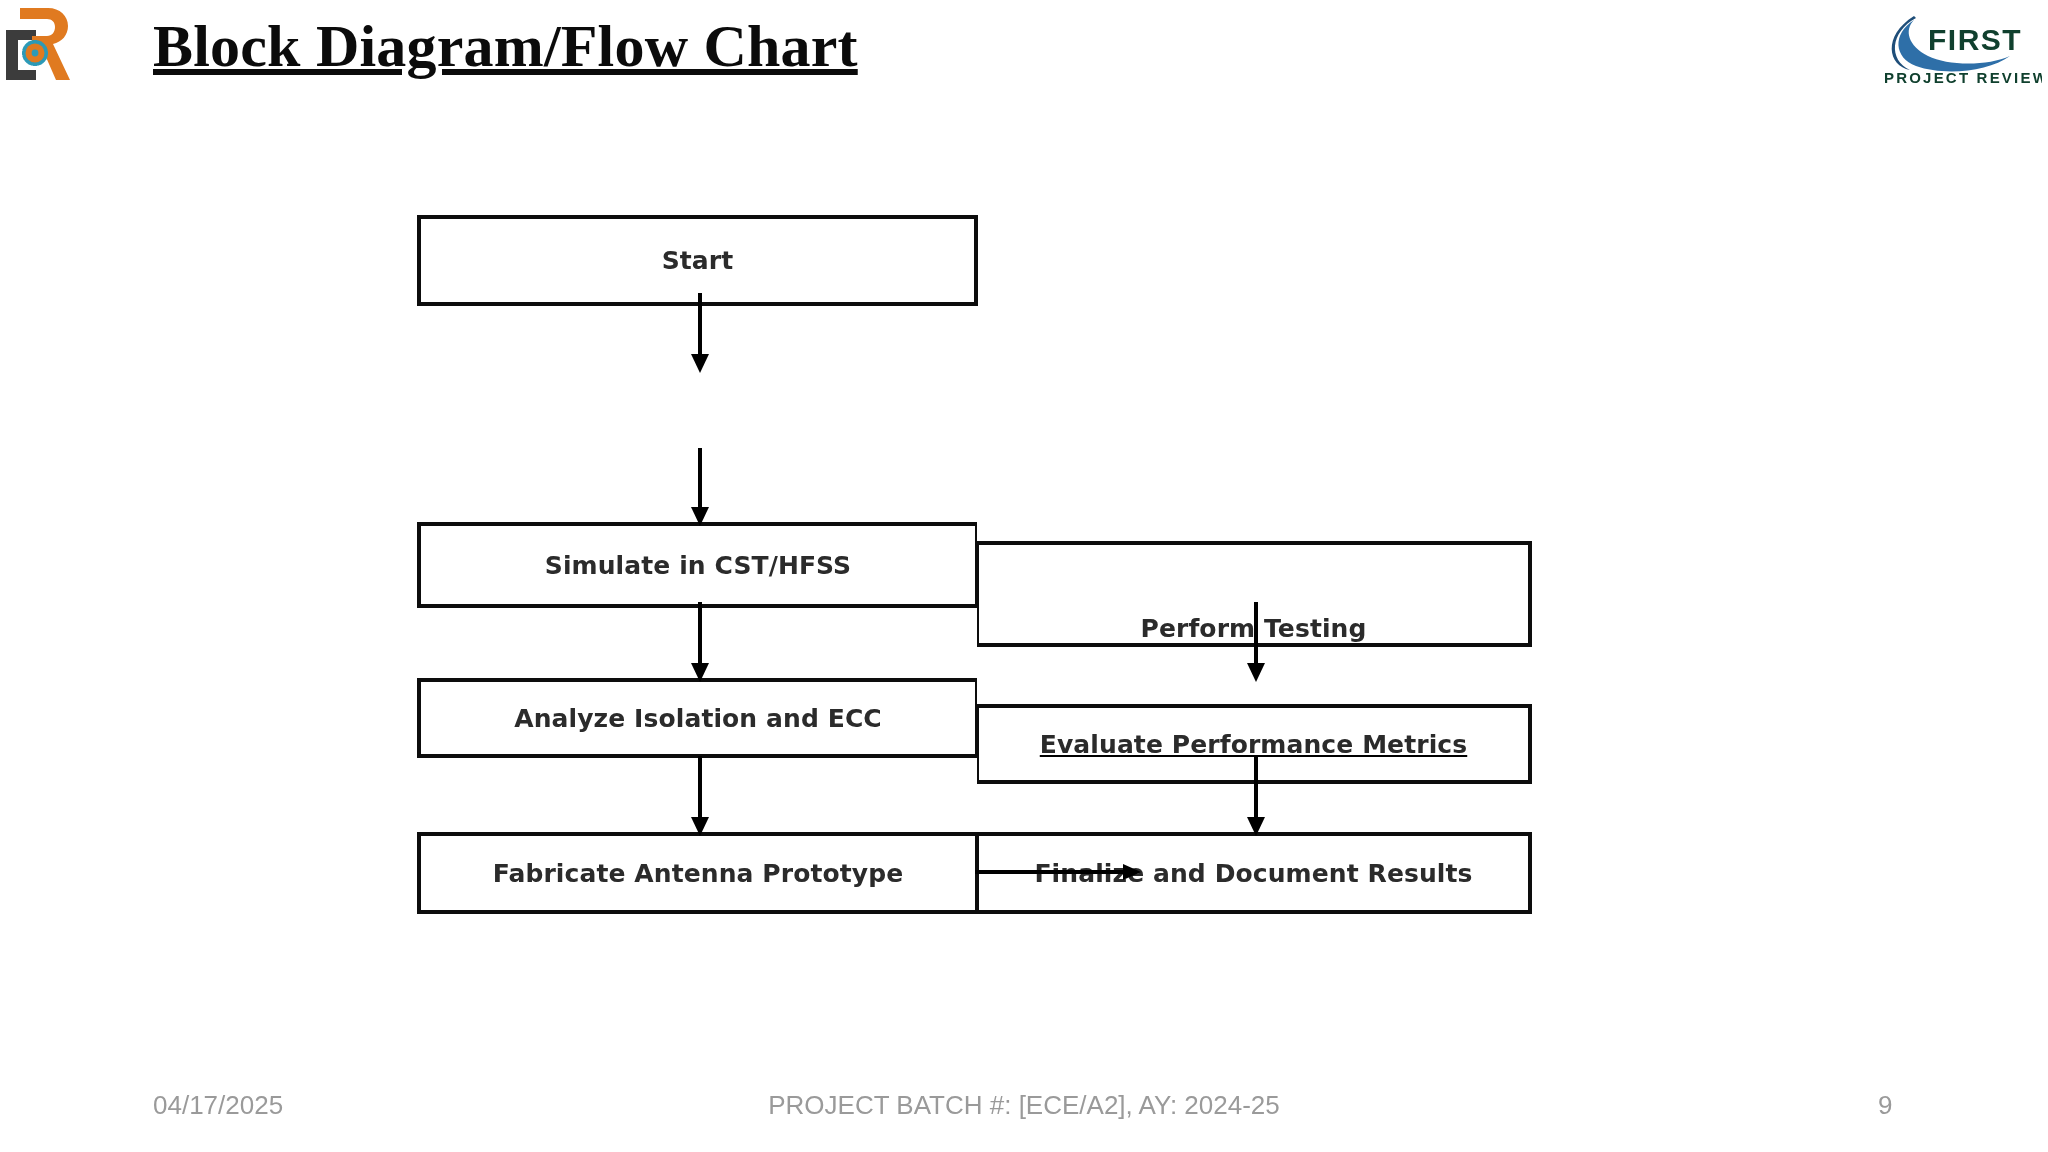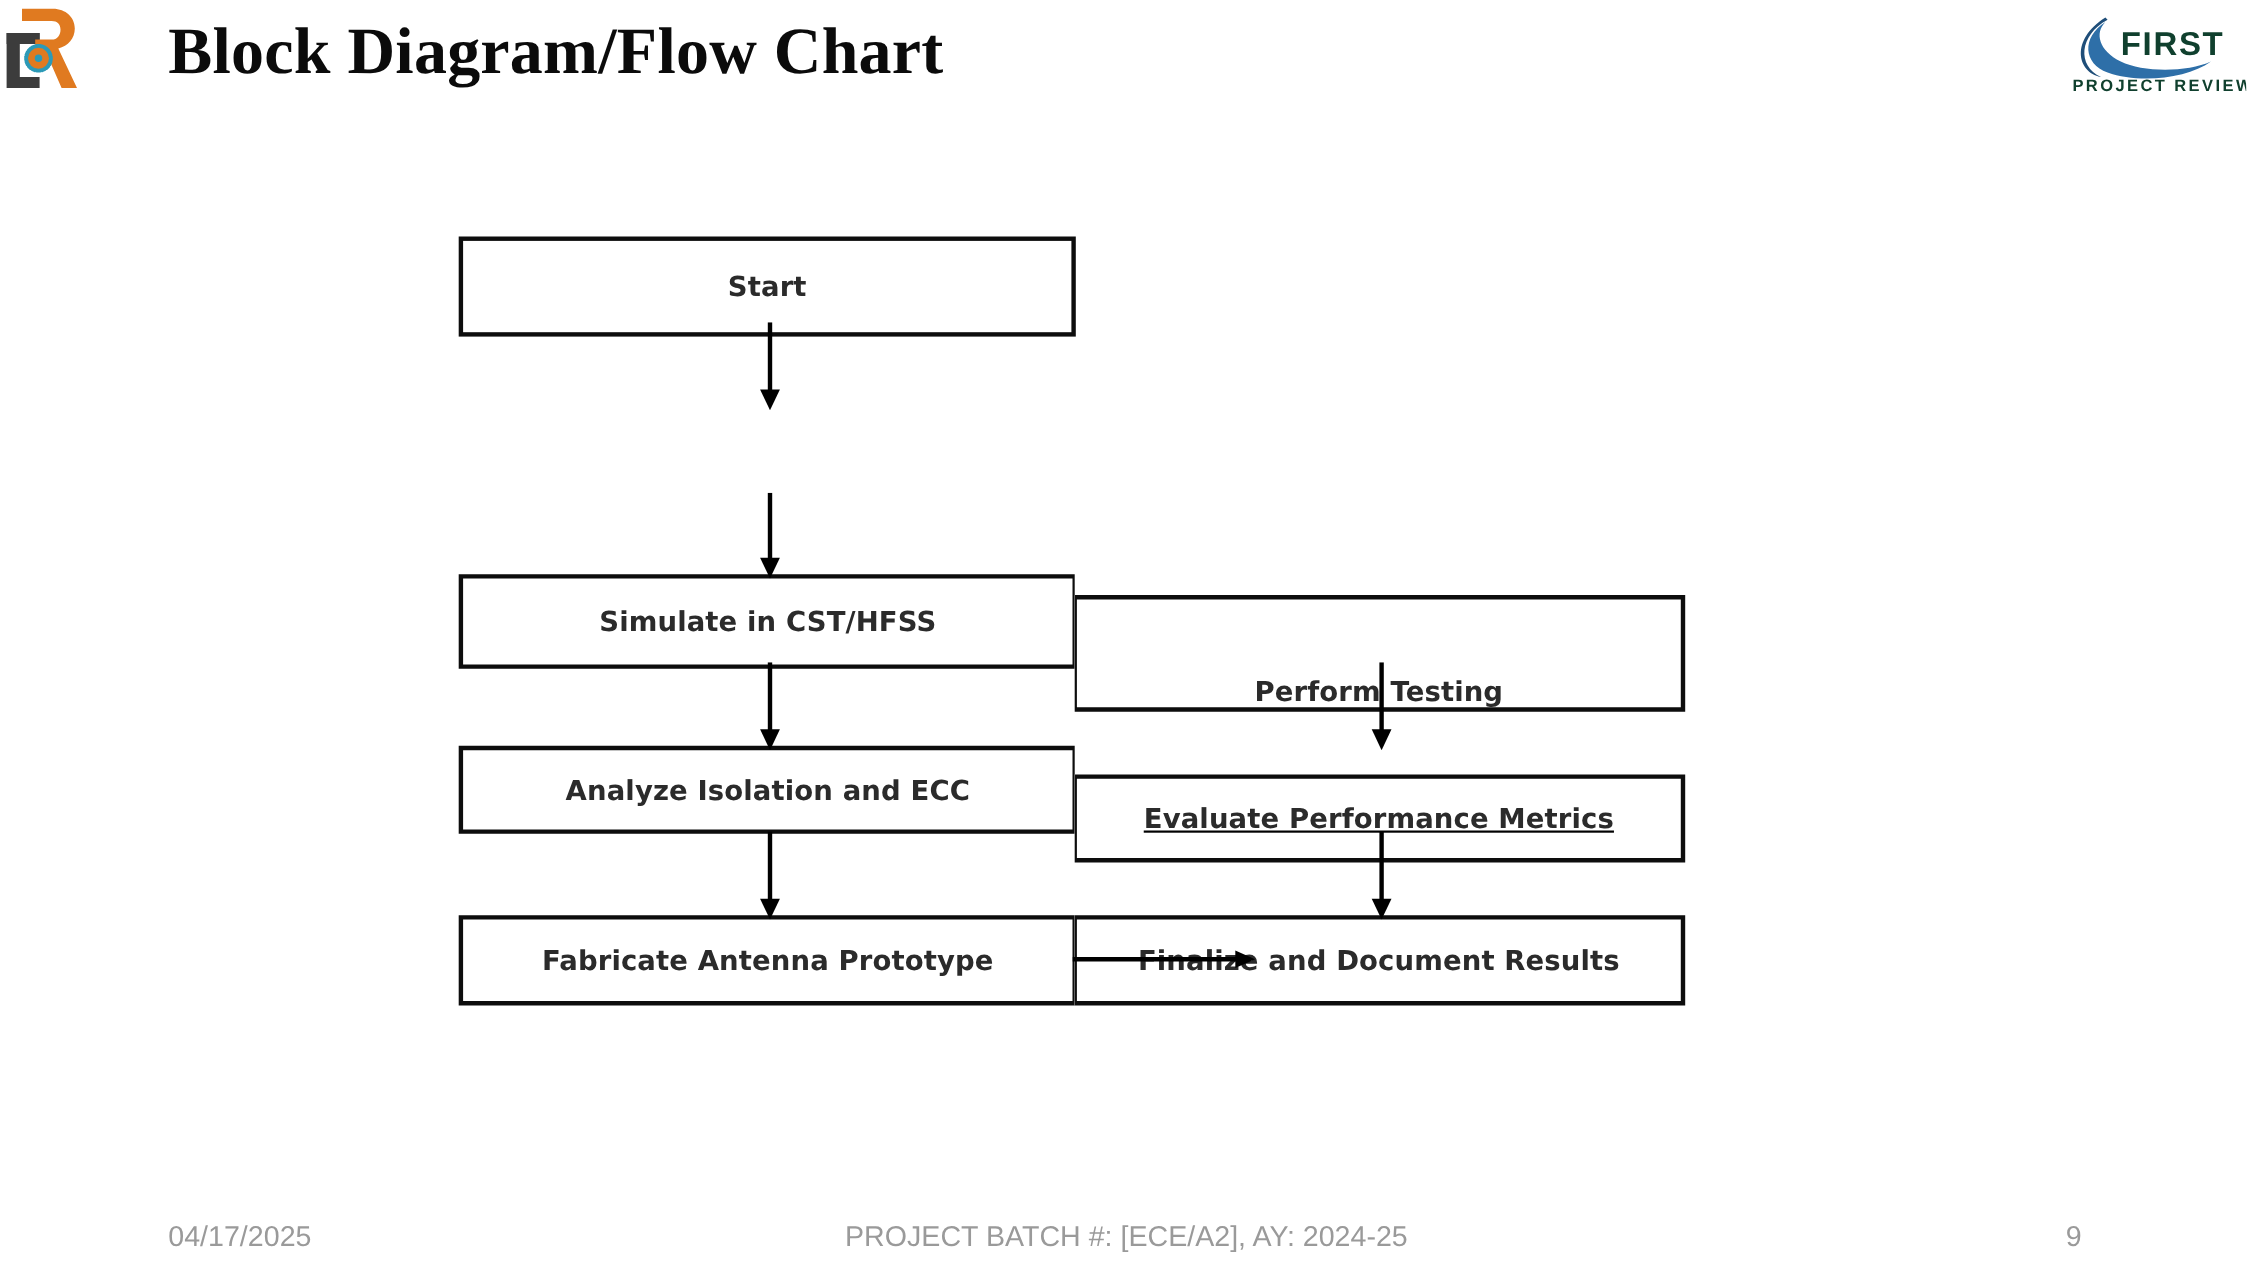--- a/index.html
+++ b/index.html
@@ -26,20 +26,21 @@
   #slide-title {
     position: absolute;
     left: 153px;
     top: 12px;
     font-family: "Liberation Serif", "DejaVu Serif", serif;
     font-size: 60px;
     font-weight: 700;
     color: #0b0b0b;
     letter-spacing: 0.2px;
     white-space: nowrap;
+    text-decoration: underline;
   }
   #review-logo {
     position: absolute;
     right: 6px;
     top: 8px;
     width: 172px;
     height: 86px;
   }
 
   
@@ -75,21 +76,20 @@
     pointer-events: none;
   }
 
   
   .footer-text {
     position: absolute;
     font-family: "Liberation Sans", sans-serif;
     font-size: 26px;
     color: #9a9a9a;
     white-space: nowrap;
-    margin-top: 19px;
   }
   #footer-date { left: 153px; top: 1090px; }
   #footer-center {
     left: 0; top: 1090px;
     width: 2048px;
     text-align: center;
   }
   #footer-page { left: 1878px; top: 1090px; }
 </style>
 </head>

